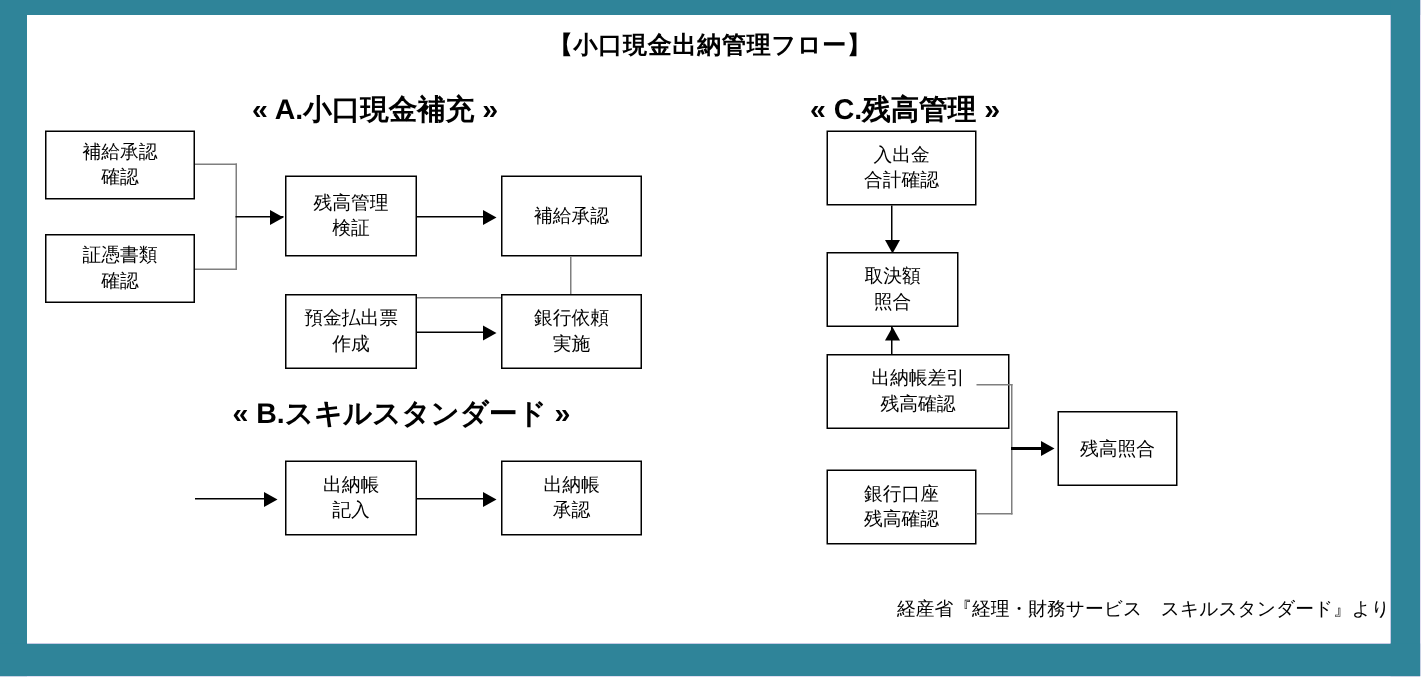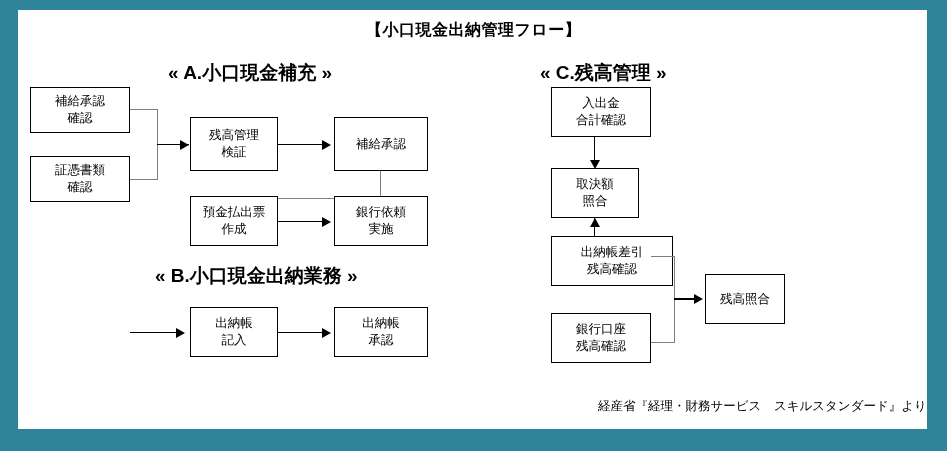--- a/index.html
+++ b/index.html
@@ -171,21 +171,21 @@
 
   <div class="node" style="left:190px; top:196px; width:88px;  height:50px;">預金払出票
 作成</div>
 
   <div class="ln" style="left:278px; top:221px; width:50px; height:1px;"></div>
   <div class="arrow-r" style="left:322px; top:217px;"></div>
 
   <div class="node" style="left:334px; top:196px; width:94px;  height:50px;">銀行依頼
 実施</div>
 
-  <div class="section-head" style="left:155px; top:263px;">« B.小口現金出納業務 »</div>
+  <div class="section-head" style="left:155px; top:263px;">« B.スキルスタンダード »</div>
 
 
   <div class="ln" style="left:130px; top:332px; width:52px; height:1px;"></div>
   <div class="arrow-r" style="left:176px; top:328px;"></div>
 
   <div class="node" style="left:190px; top:307px; width:88px;  height:50px;">出納帳
 記入</div>
 
   <div class="ln" style="left:278px; top:332px; width:50px; height:1px;"></div>
   <div class="arrow-r" style="left:322px; top:328px;"></div>

